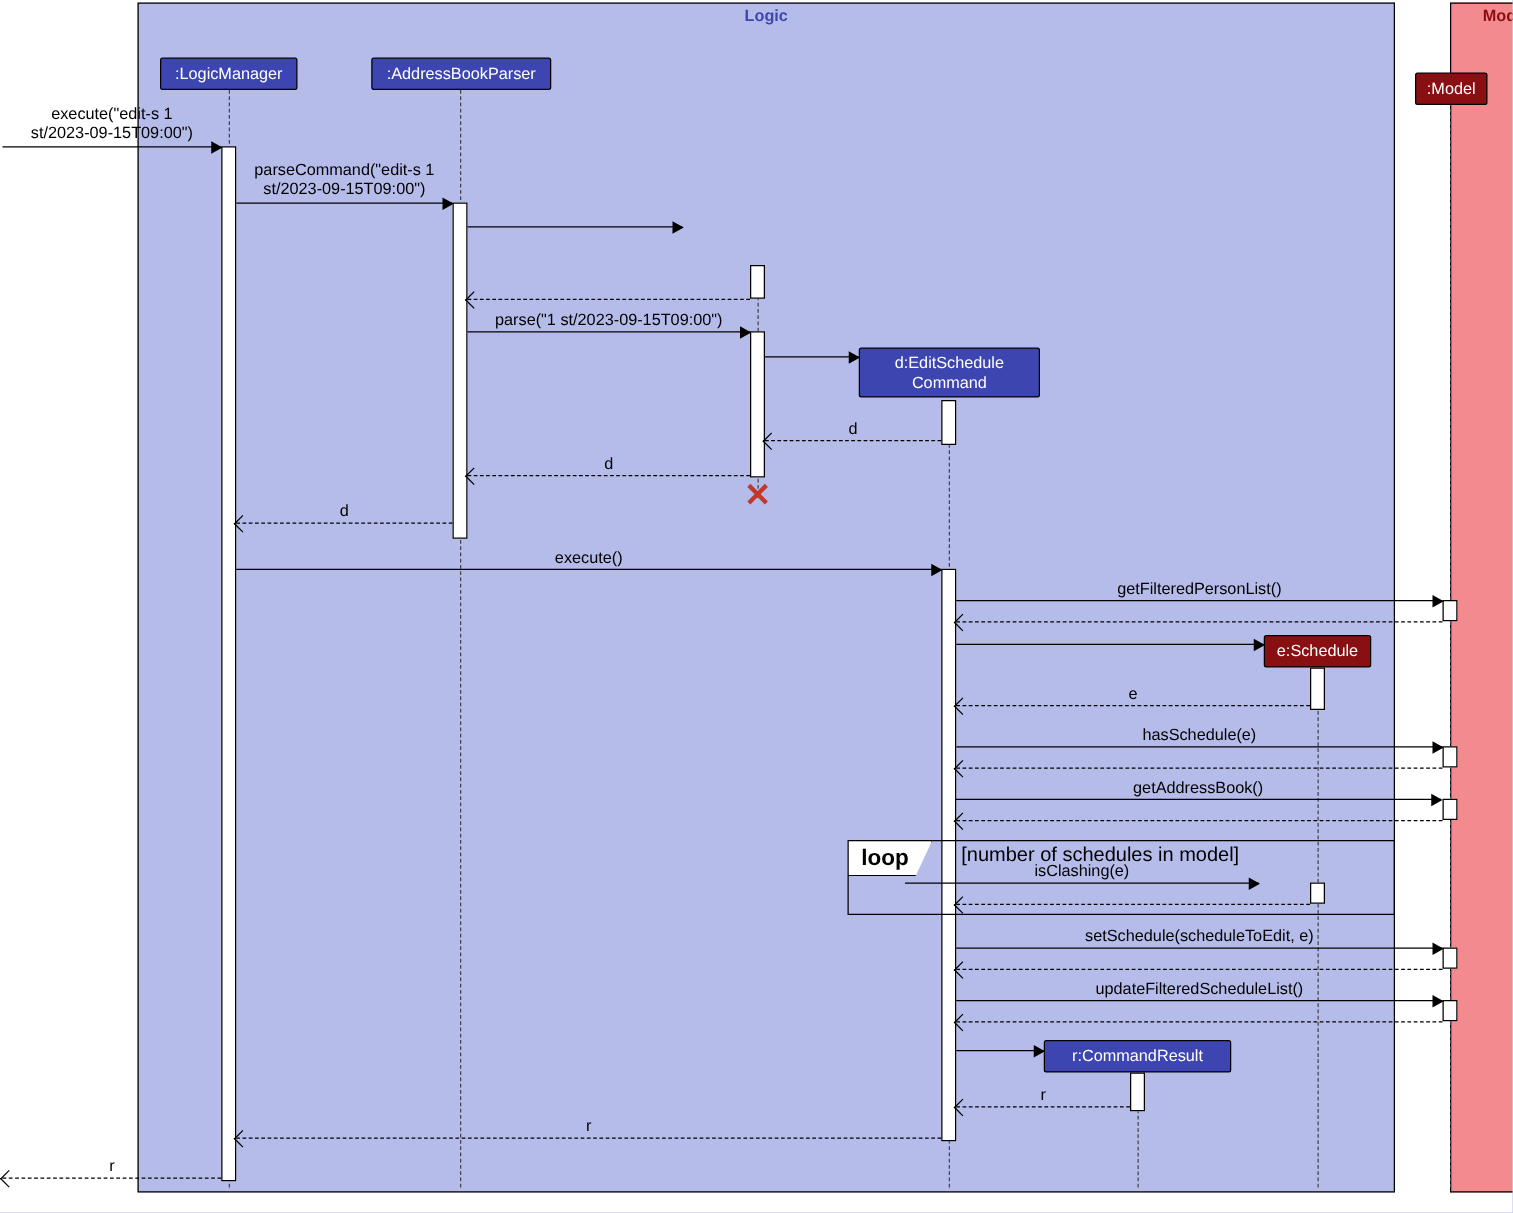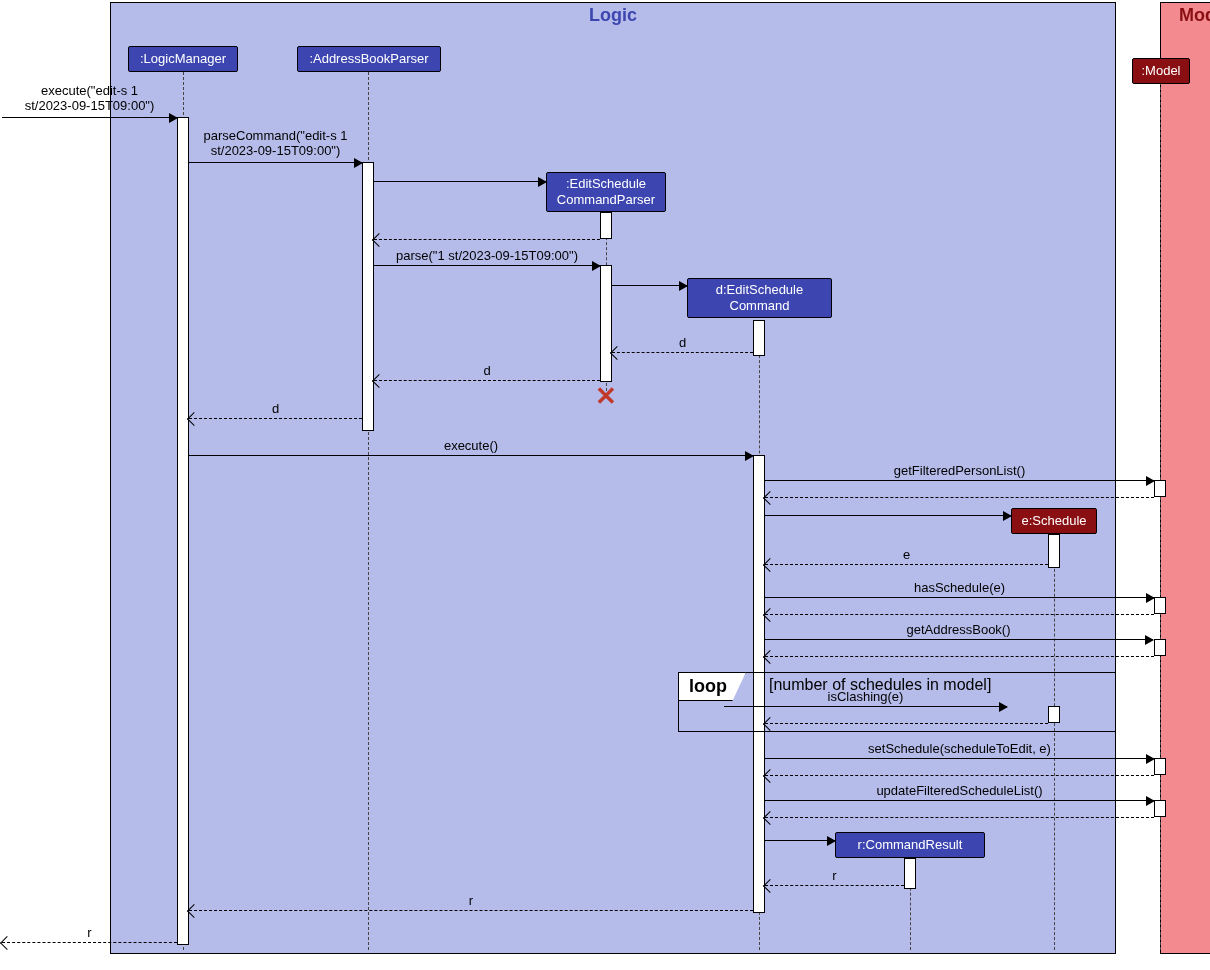--- a/index.html
+++ b/index.html
@@ -16,21 +16,21 @@
   }
   .region {
     position: absolute;
     border: 1px solid #000;
   }
   .region-title {
     position: absolute;
     top: 0; left: 0; right: 0;
     text-align: center;
     font-weight: bold;
-    font-size: 18px;
+    font-size: 13px;
     padding: 2px 0;
   }
   .region-logic { background: #b6bcea; }
   .region-logic .region-title { color: #3d46b0; }
   .region-model { background: #f28a8f; }
   .region-model .region-title { color: #8a0f12; }
 
   .box {
     position: absolute;
     display: flex;
@@ -174,22 +174,20 @@
 
   <div class="msg" style="left:189px; top:162px; width:173px;">
     <span class="lbl two" style="white-space:pre;">parseCommand("edit-s 1
 st/2023-09-15T09:00")</span>
     <span class="arrow-r"></span>
   </div>
 
   <div class="msg" style="left:374px; top:181px; width:172px;">
     <span class="arrow-r"></span>
   </div>
-  <div class="box box-blue" style="left:546px; top:172px; width:120px; height:40px; white-space:pre;">:EditSchedule
-CommandParser</div>
 
   <div class="msg dashed" style="left:374px; top:239px; width:226px;">
     <span class="open-l"></span>
   </div>
 
   <div class="msg" style="left:374px; top:265px; width:226px;">
     <span class="lbl">parse("1 st/2023-09-15T09:00")</span>
     <span class="arrow-r"></span>
   </div>
 

